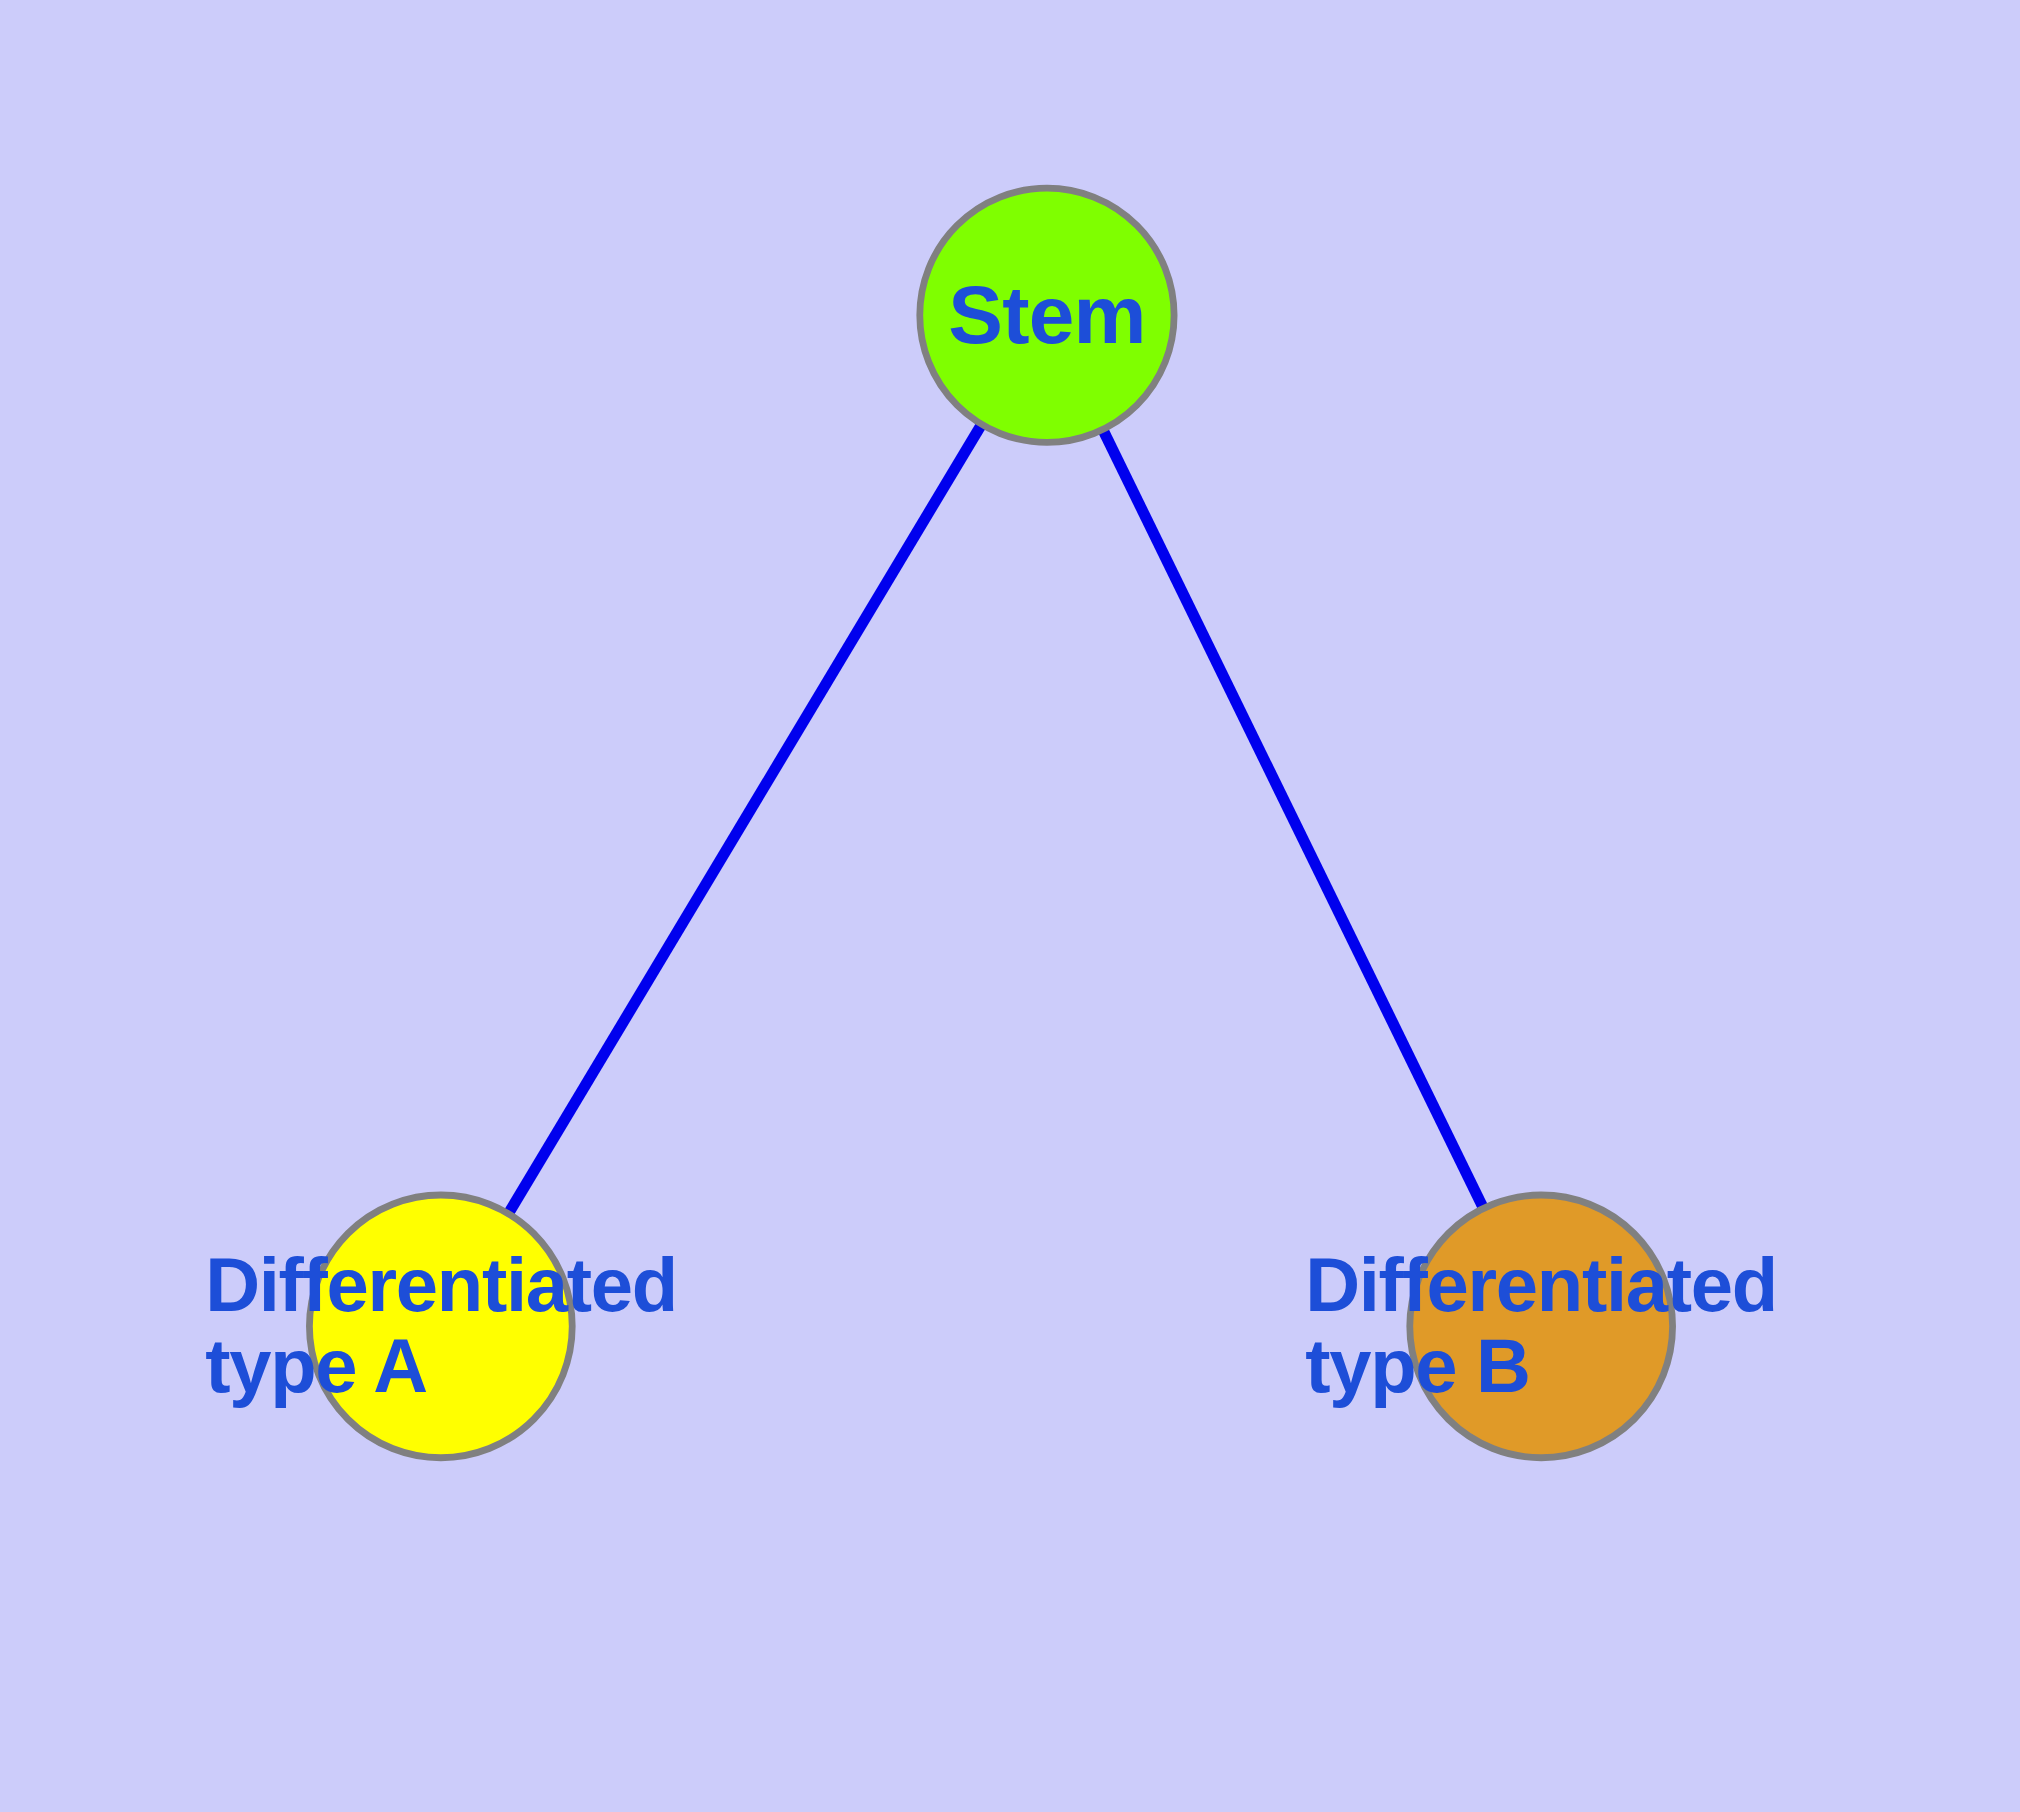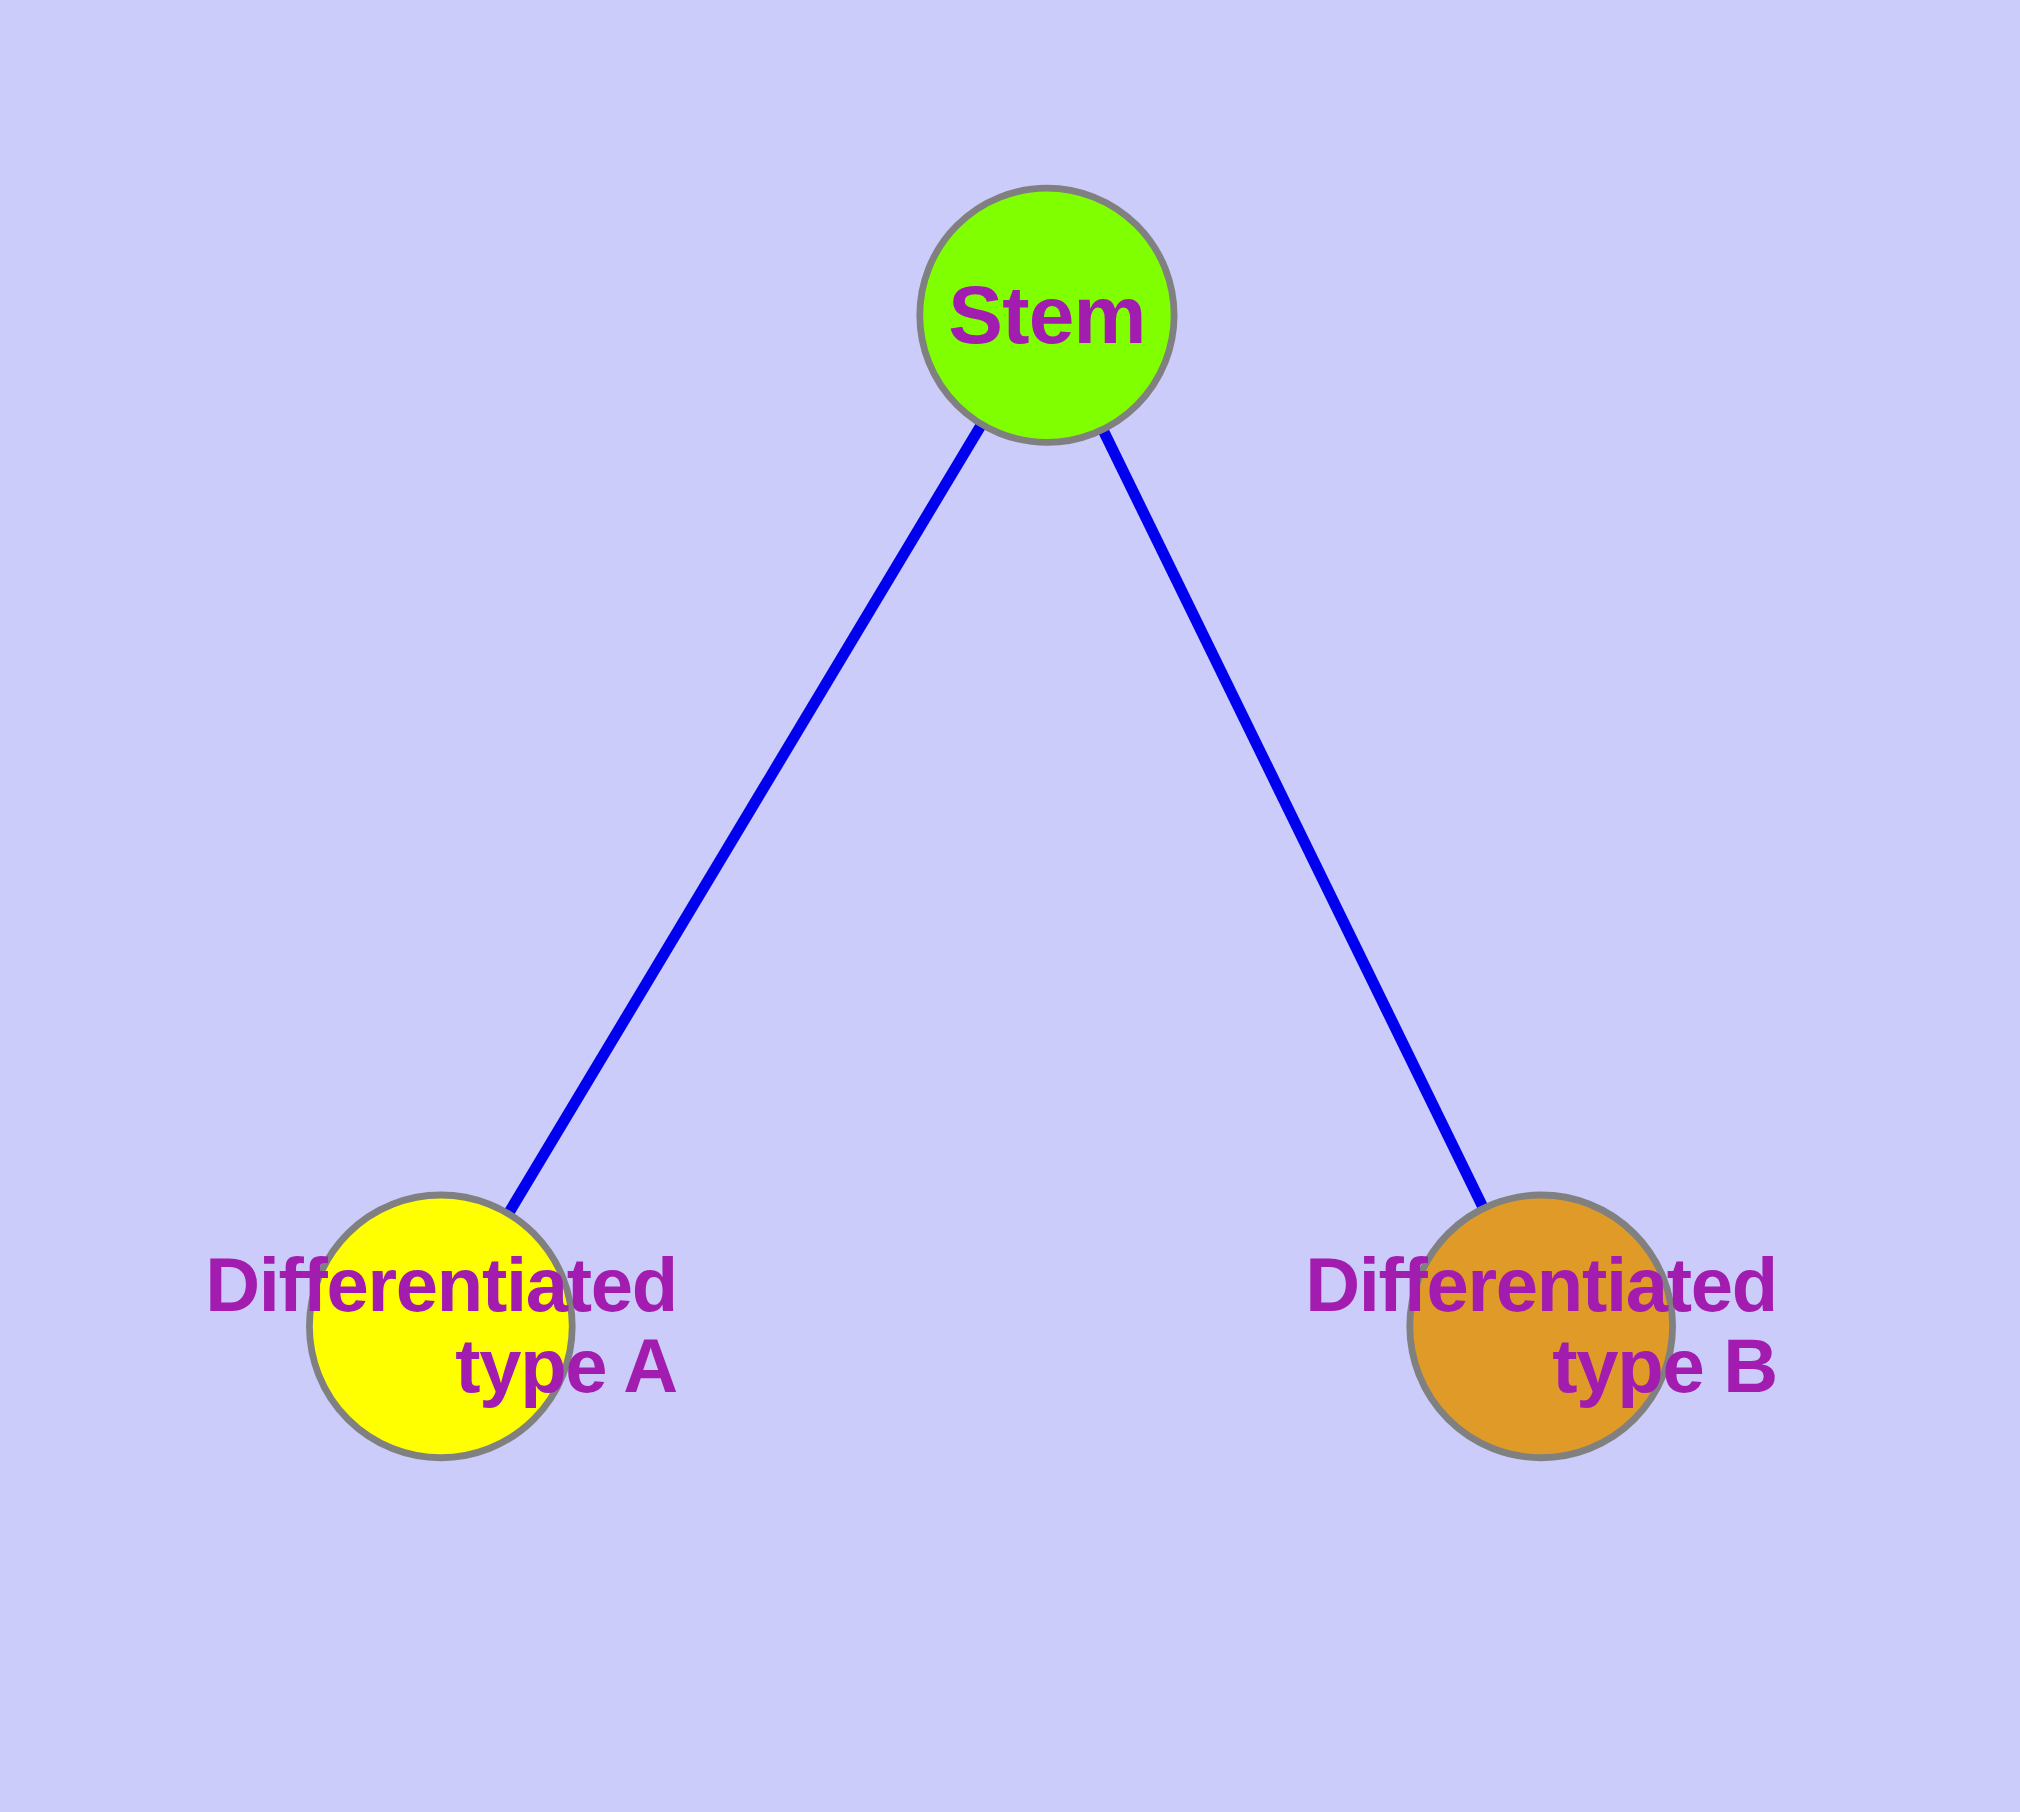--- a/index.html
+++ b/index.html
@@ -18,23 +18,23 @@
   }
   #graph-svg {
     position: absolute;
     left: 0;
     top: 0;
     width: 2021px;
     height: 1812px;
   }
   .node-label {
     position: absolute;
-    text-align: right;
+    text-align: left;
     font-weight: bold;
-    color: #a21caf;
+    color: #1d4ed8;
     line-height: 1.06;
     white-space: pre;
     pointer-events: none;
     transform: translate(-50%, -50%);
   }
   #label-stem {
     left: 1047px;
     top: 315px;
     font-size: 82px;
     letter-spacing: -0.8px;

